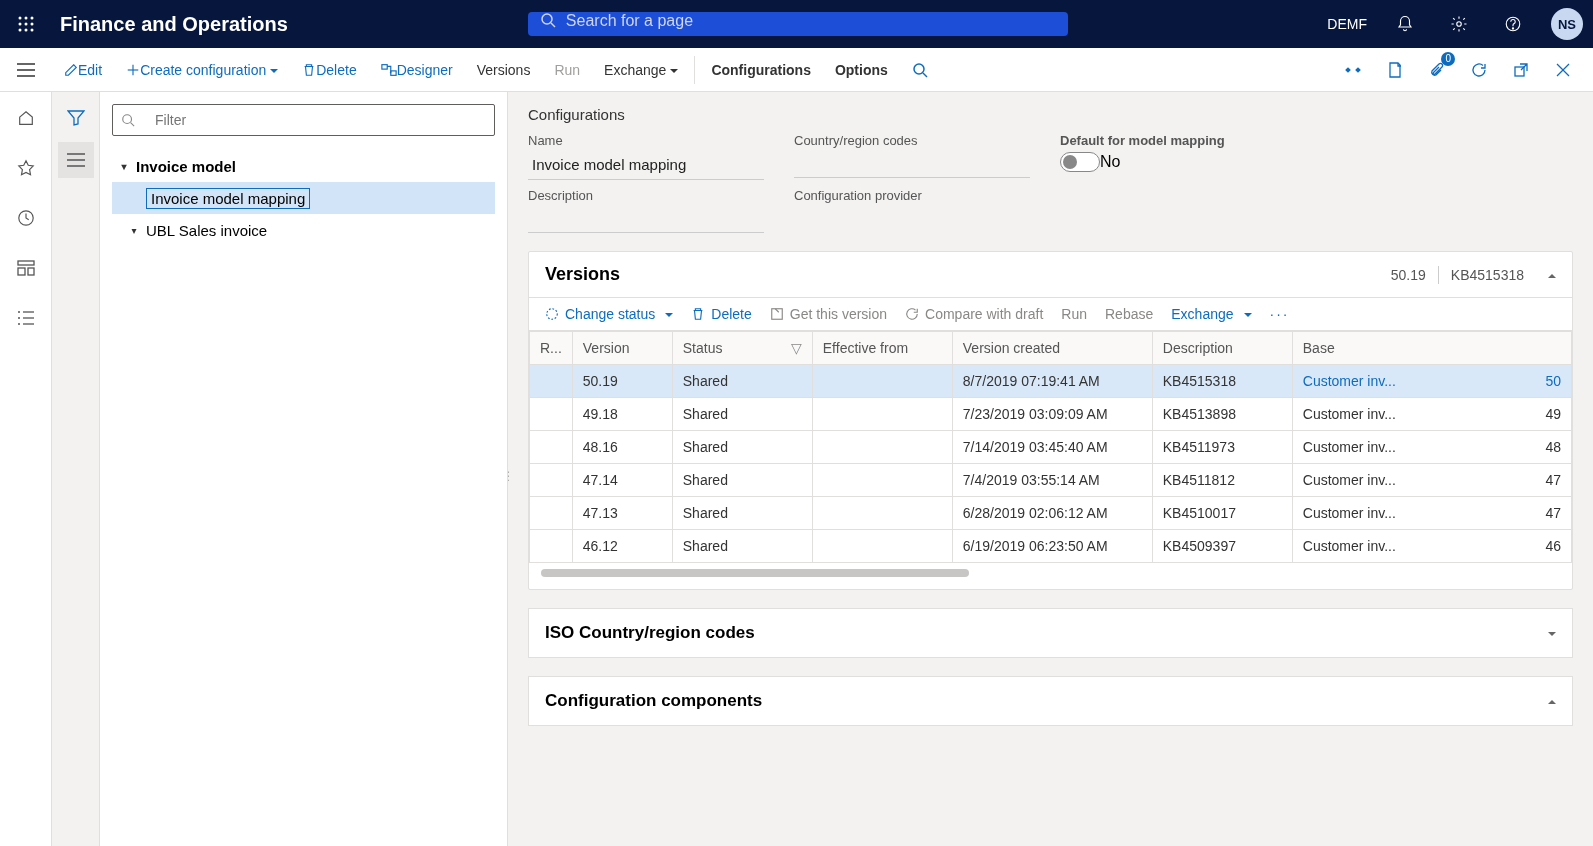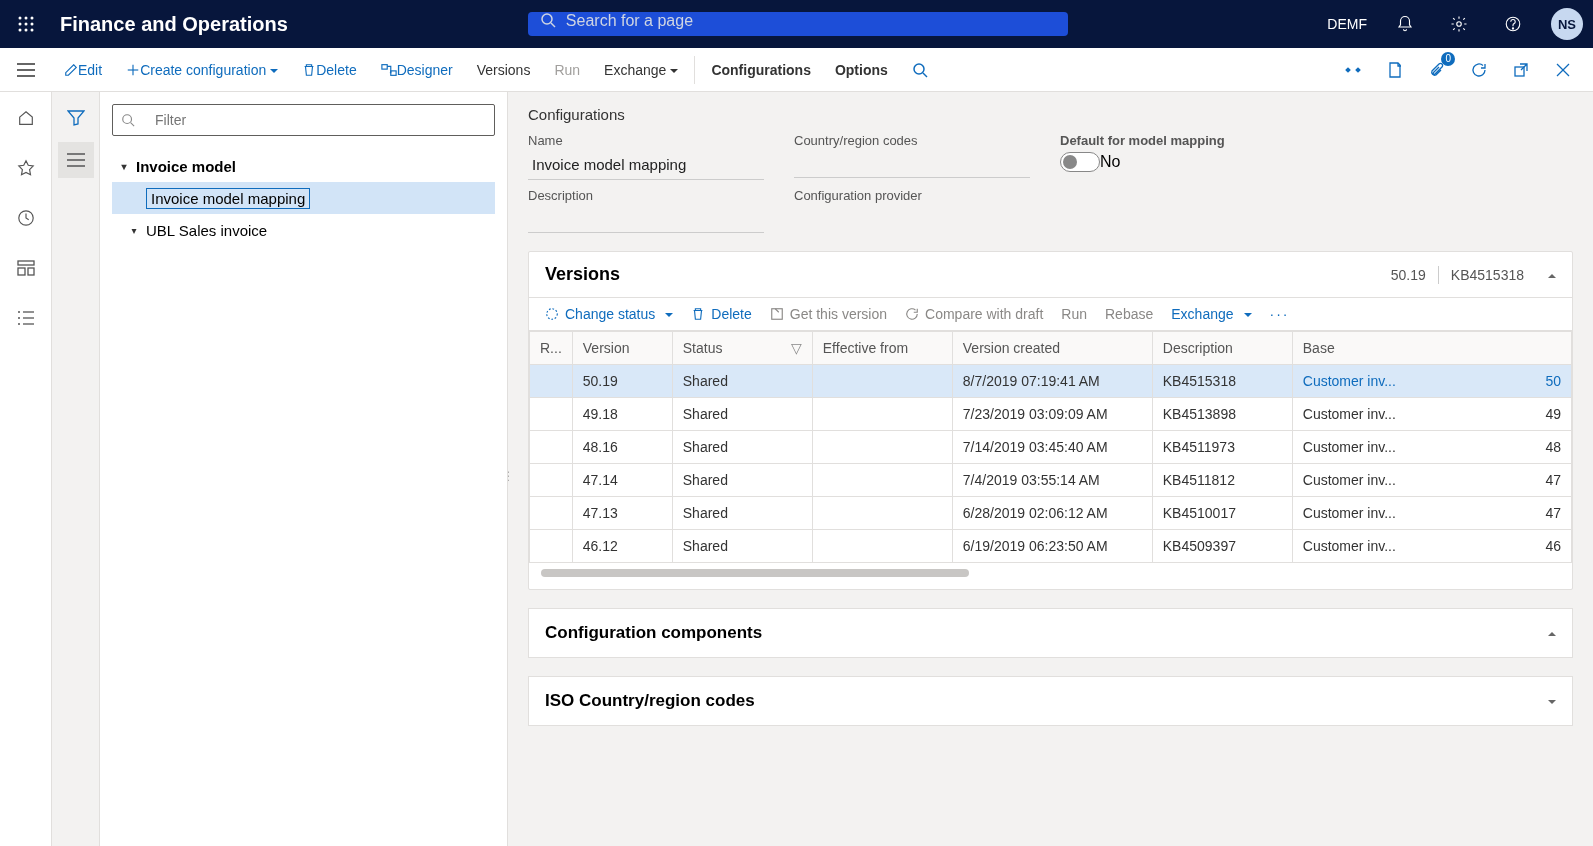--- a/index.html
+++ b/index.html
@@ -468,21 +468,21 @@
               <td><span class="" style="">Customer inv...</span> <span style="float:right;">46</span></td>
             </tr>
           </tbody>
       </table>
       <div class="hscroll">
           <div class="thumb"></div>
         </div>
     </div>
 
     <div class="subcard">
+      <span>ISO Country/region codes</span>
+      <span class="chev chev-down"></span>
+    </div>
+    <div class="subcard">
       <span>Configuration components</span>
       <span class="chev chev-up"></span>
     </div>
-    <div class="subcard">
-      <span>ISO Country/region codes</span>
-      <span class="chev chev-down"></span>
-    </div>
   </div>
 </div>
 
 </body></html>

